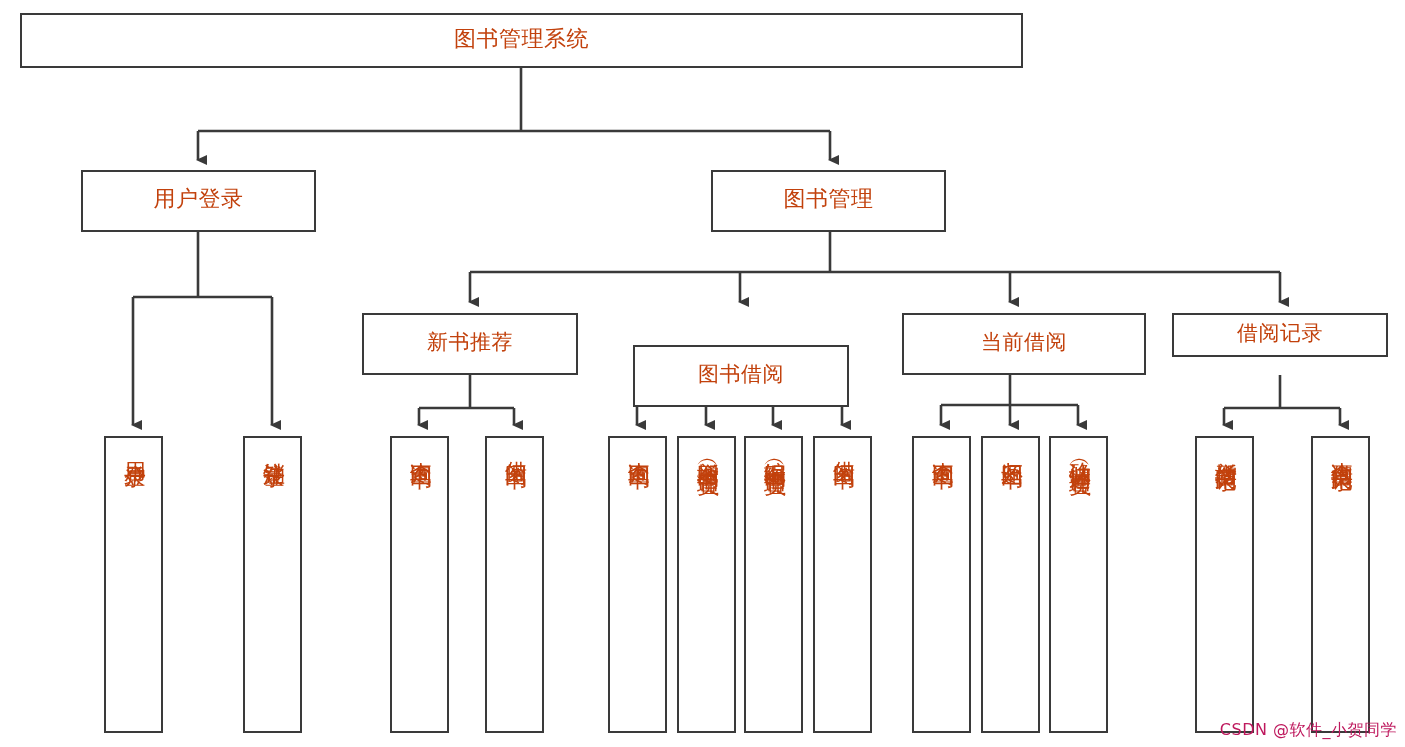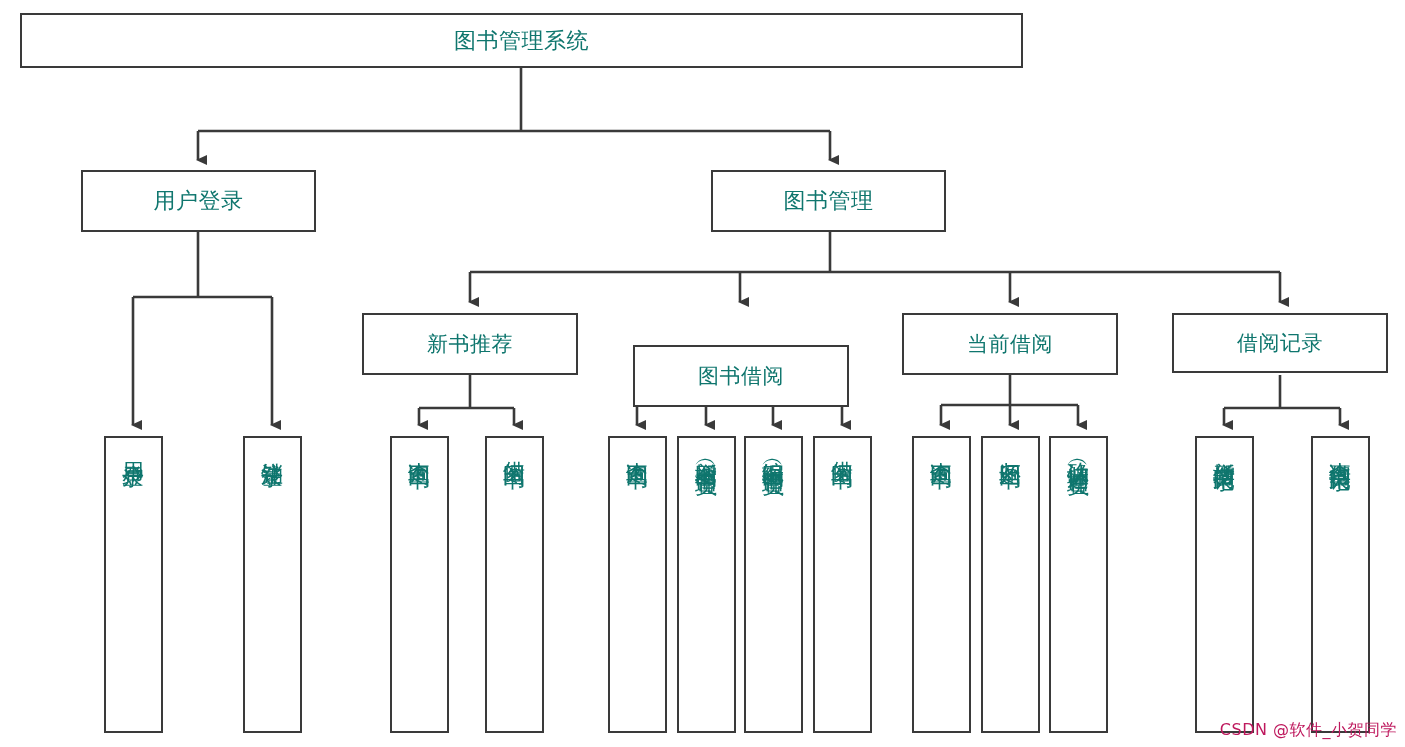--- a/index.html
+++ b/index.html
@@ -34,26 +34,27 @@
     position: absolute;
     box-sizing: border-box;
     background: #ffffff;
     border: 2px solid #3a3a3a;
     display: flex;
     align-items: center;
     justify-content: center;
     overflow: hidden;
   }
   .node-label {
-    color: #0f766e;
+    color: #c2410c;
     font-size: 21px;
     line-height: 1.18;
     letter-spacing: 0.5px;
     white-space: nowrap;
     text-align: right;
+    font-family: Liberation Mono, monospace;
   }
   .node-box.level-root .node-label { font-size: 22px; }
   .node-box.level-1 .node-label { font-size: 22px; }
   .node-box.level-2 .node-label { font-size: 21px; }
   
   .node-box.leaf {
     align-items: flex-start;
     justify-content: center;
     padding-top: 6px;
   }
@@ -142,24 +143,24 @@
   <div class="node-box level-2" style="left:362px; top:313px; width:216px; height:62px;">
     <span class="node-label">新书推荐</span>
   </div>
 
   <div class="node-box level-1" style="left:711px; top:170px; width:235px; height:62px;">
     <span class="node-label">图书管理</span>
   </div>
   <div class="node-box level-2" style="left:633px; top:313px; width:216px; height:62px;margin-top:32px;">
     <span class="node-label">图书借阅</span>
   </div>
-  <div class="node-box level-2" style="left:902px; top:313px; width:216px; height:62px;">
+  <div class="node-box level-2" style="left:902px; top:313px; width:244px; height:62px;">
     <span class="node-label">当前借阅</span>
   </div>
-  <div class="node-box level-2" style="left:1172px; top:313px; width:216px; height:60px;">
+  <div class="node-box level-2" style="left:1172px; top:313px; width:216px; height:44px;">
     <span class="node-label">借阅记录</span>
   </div>
 
   <div class="node-box leaf" style="left:104px; top:436px; width:59px; height:297px;">
     <span class="node-label">用户登录</span>
   </div>
   <div class="node-box leaf" style="left:243px; top:436px; width:59px; height:297px;">
     <span class="node-label">注销登录</span>
   </div>
 

